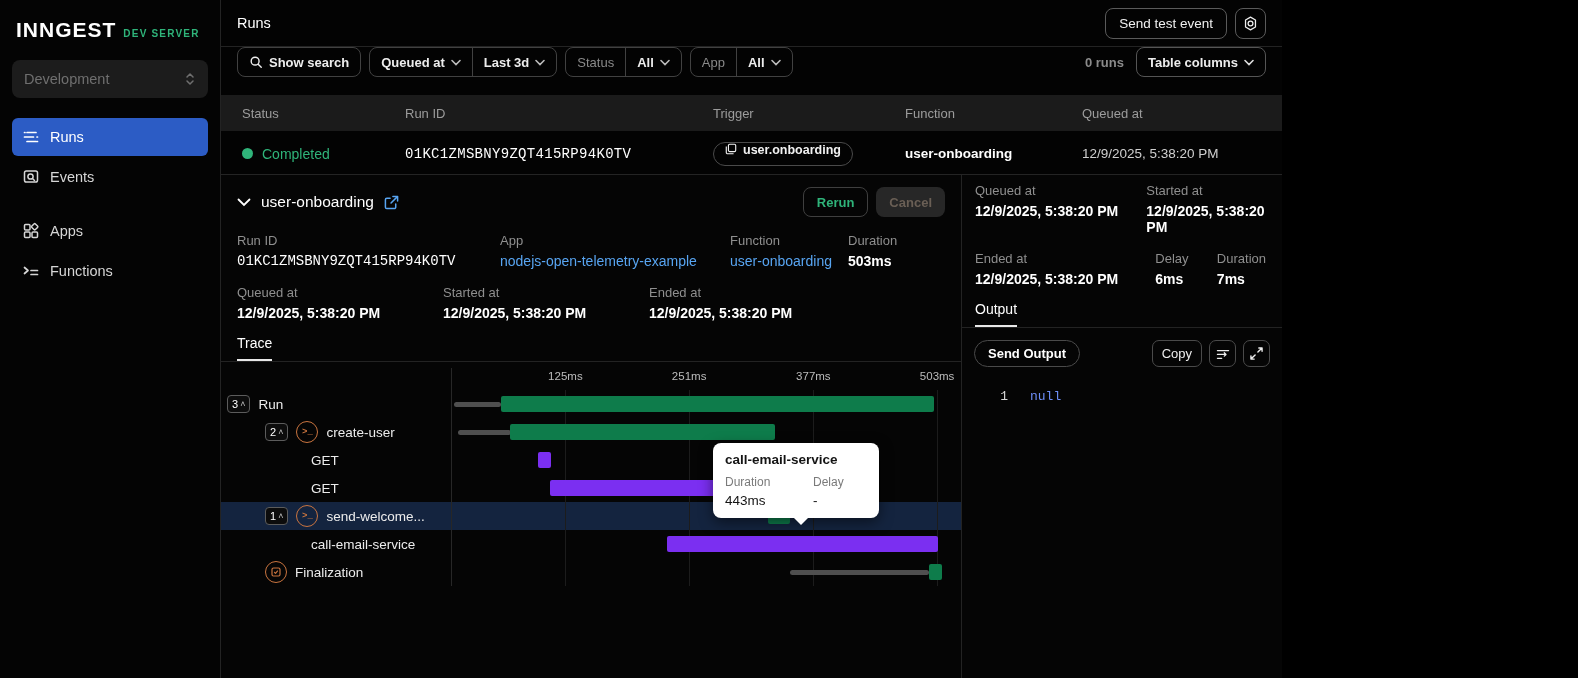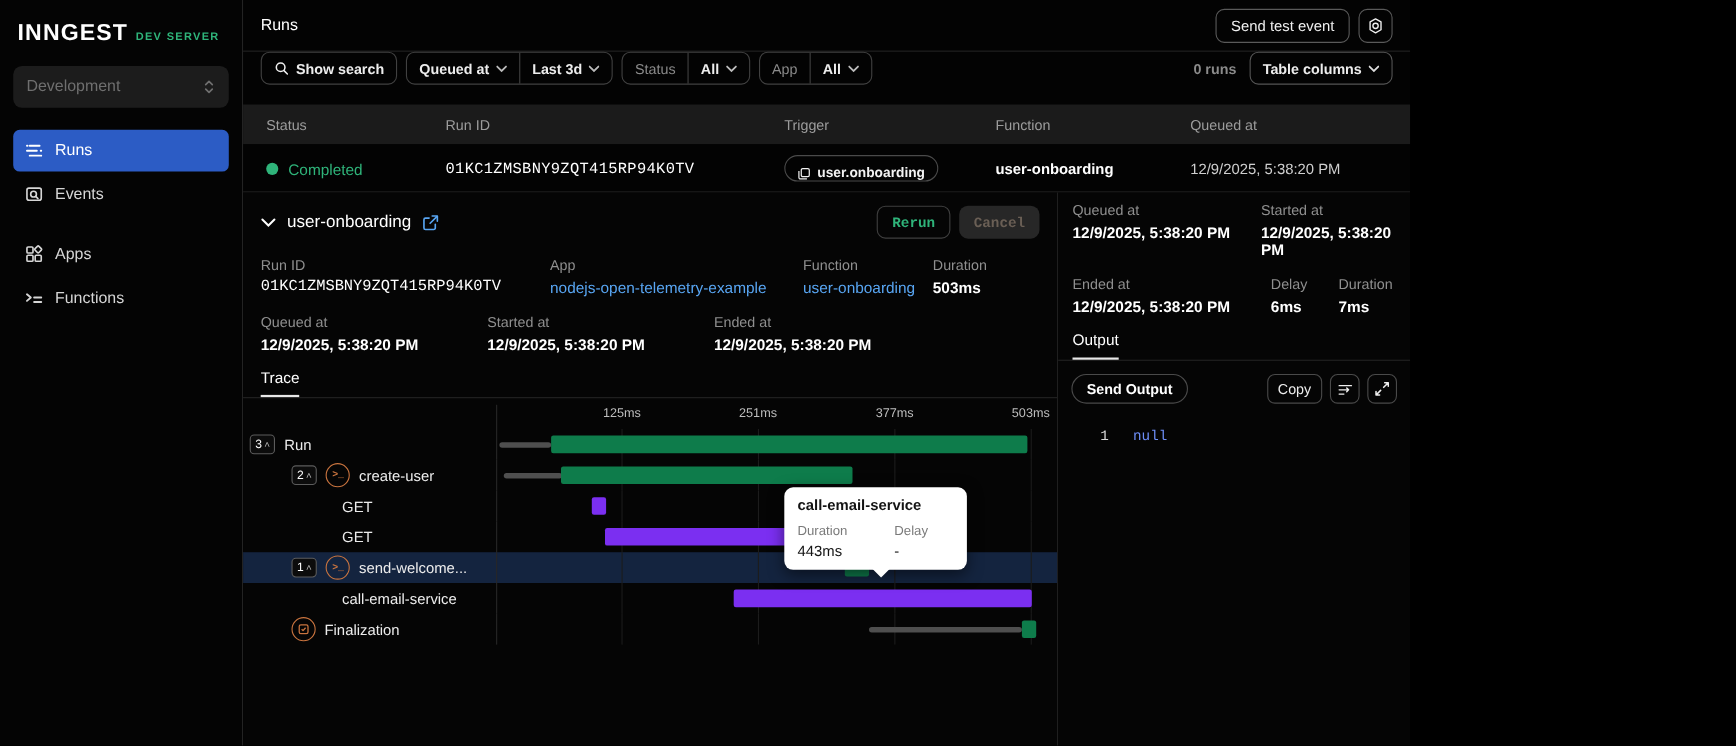--- a/index.html
+++ b/index.html
@@ -43,32 +43,32 @@
   .filter-right{margin-left:auto;display:flex;align-items:center;gap:12px}
   .runs-count{color:#8b8b8b;font-size:13px;font-weight:bold}
 
   
   .grid-cols{display:grid;grid-template-columns:163px 308px 192px 177px 250px 1fr;align-items:center;padding-left:21px}
   .table-header{height:36px;background:var(--header-bg);color:#9c9c9c;font-size:13px}
   .table-row{height:44px;border-bottom:1px solid #242424;cursor:pointer}
   .status-cell{display:flex;align-items:center;gap:9px;color:var(--green);font-size:14px}
   .status-dot{width:11px;height:11px;border-radius:50%;background:var(--green)}
   .runid-cell{font-size:14px;color:#fff;letter-spacing:.3px}
-  .pill{display:inline-flex;align-items:flex-end;gap:6px;height:24px;padding:0 11px;border:1px solid #4a4a4a;border-radius:999px;font-size:12.5px;font-weight:bold;color:#f2f2f2}
+  .pill{display:inline-flex;align-items:flex-start;gap:6px;height:24px;padding:0 11px;border:1px solid #4a4a4a;border-radius:999px;font-size:12.5px;font-weight:bold;color:#f2f2f2}
   .fn-cell{font-weight:bold;font-size:13.5px;color:#fff}
   .ts-cell{color:#cfcfcf;font-size:13.5px}
 
   
   .details{flex:1;display:flex;min-height:0}
   .run-pane{width:741px;min-width:741px;border-right:1px solid var(--border);display:flex;flex-direction:column;background:var(--panel)}
   .step-pane{flex:1;display:flex;flex-direction:column;background:var(--panel);min-width:0}
   .pane-header{display:flex;align-items:center;gap:10px;padding:12px 16px 8px}
   .pane-title{font-size:15.5px;color:#fff}
   .pane-actions{margin-left:auto;display:flex;gap:8px}
-  .btn-sm{display:inline-flex;align-items:center;justify-content:flex-end;height:30px;padding:0 13px;border-radius:8px;font-size:13px;cursor:pointer;border:1px solid #3f3f3f;background:transparent;color:var(--txt);font-family:Liberation Mono, monospace}
+  .btn-sm{display:inline-flex;align-items:center;justify-content:flex-end;height:30px;padding:0 13px;border-radius:8px;font-size:13px;cursor:pointer;border:1px solid #3f3f3f;background:transparent;color:var(--txt);font-family:Liberation Sans, sans-serif}
   .btn-green{color:var(--green);font-weight:bold}
   .btn-disabled{background:#272727;border:none;color:#6a5f55;font-weight:bold;cursor:default}
   .fields{display:flex;padding:8px 16px 0}
   .field .flabel{color:var(--muted);font-size:13px;margin-bottom:5px}
   .field .fvalue{color:#fff;font-size:14px;font-weight:bold}
   .field .fvalue.mono{font-weight:normal;font-size:14px}
   .field .fvalue.link{color:var(--link);font-weight:normal;cursor:pointer}
   .run-f1 .field:nth-child(1){width:263px}
   .run-f1 .field:nth-child(2){width:230px}
   .run-f1 .field:nth-child(3){width:118px}

